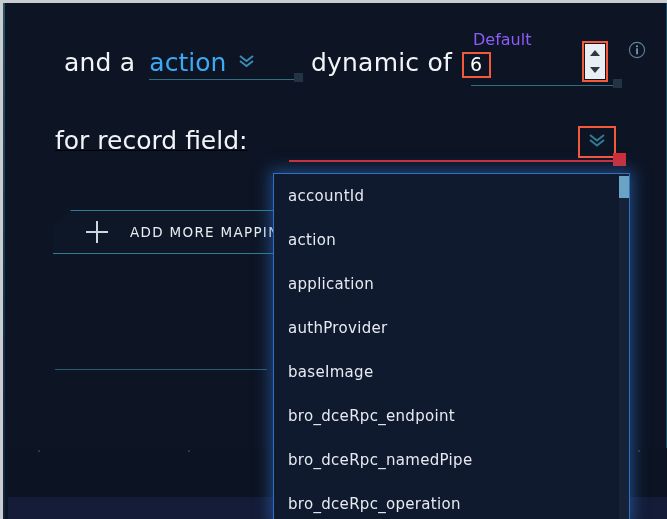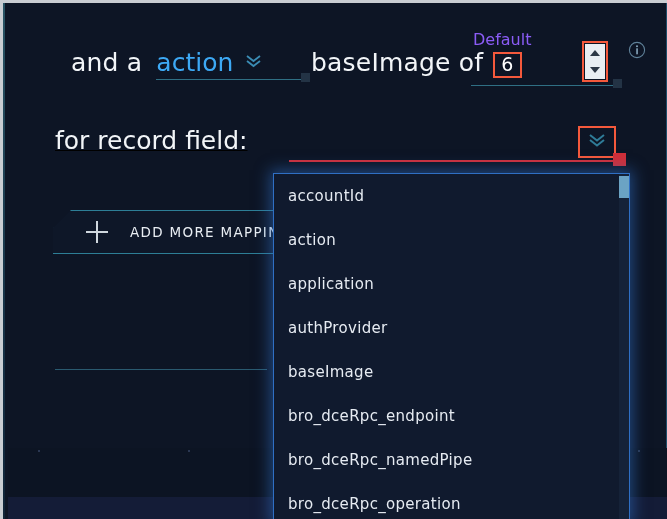--- a/index.html
+++ b/index.html
@@ -32,21 +32,21 @@
     top: 0px;
     width: 2px;
     height: 519px;
     background: linear-gradient(to bottom, #2b5a6b, #17354a 60%, #10263a);
     opacity: .9;
   }
 
   
   .row-dynamic {
     position: absolute;
-    left: 68px;
+    left: 61px;
     top: 45px;
     display: flex;
     align-items: flex-start;
   }
   .plain-text {
     color: #f2f5f8;
     font-size: 25px;
     letter-spacing: .2px;
     white-space: nowrap;
   }
@@ -359,21 +359,21 @@
           <path d="M2 2 L8.5 7 L15 2" stroke="#3b8db5" stroke-width="1.8" fill="none"></path>
           <path d="M2 7 L8.5 12 L15 7" stroke="#3b8db5" stroke-width="1.8" fill="none"></path>
         </svg>
       </span>
       <span class="dynamic-underline"></span>
       <span class="underline-cap"></span>
     </span>
   </div>
 
   <div class="severity-group">
-    <span class="plain-text">baseImage of</span>
+    <span class="plain-text">dynamic of</span>
 
     <span class="default-label">Default</span>
 
     <span class="sev-box">
       <span class="sev-value">6</span>
     </span>
 
     <span class="sev-underline"></span>
     <span class="sev-underline-cap"></span>
 

